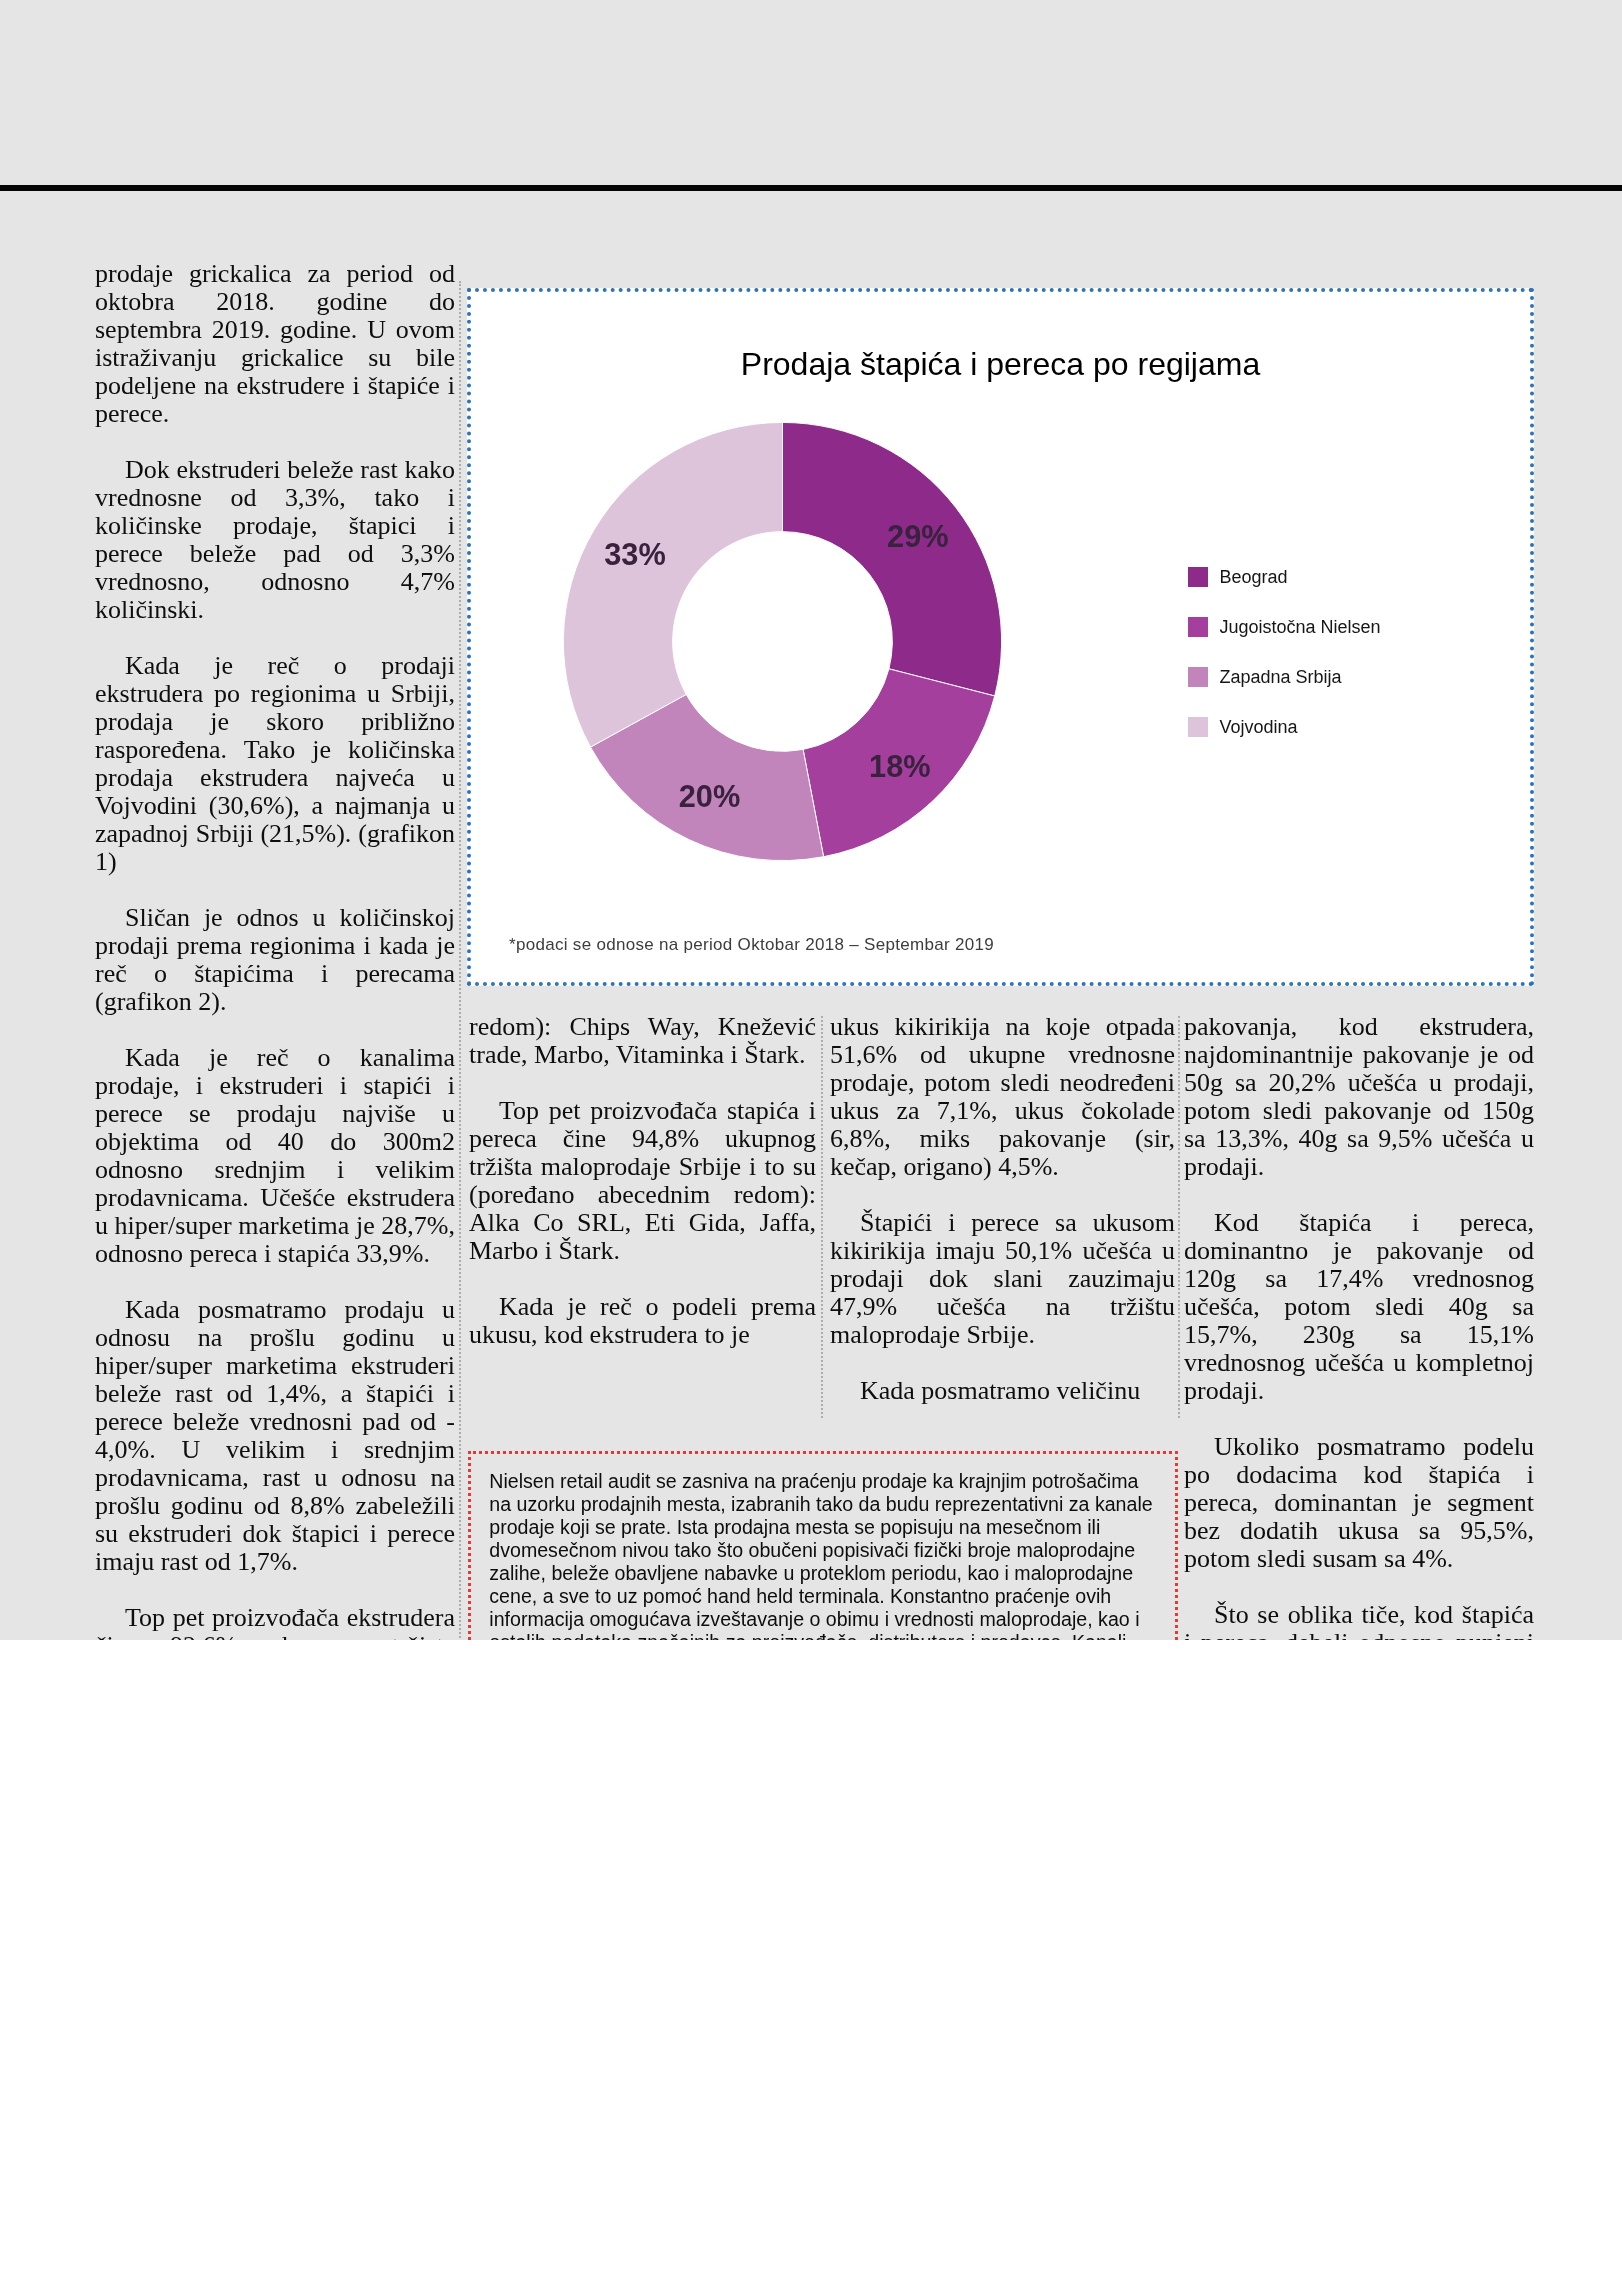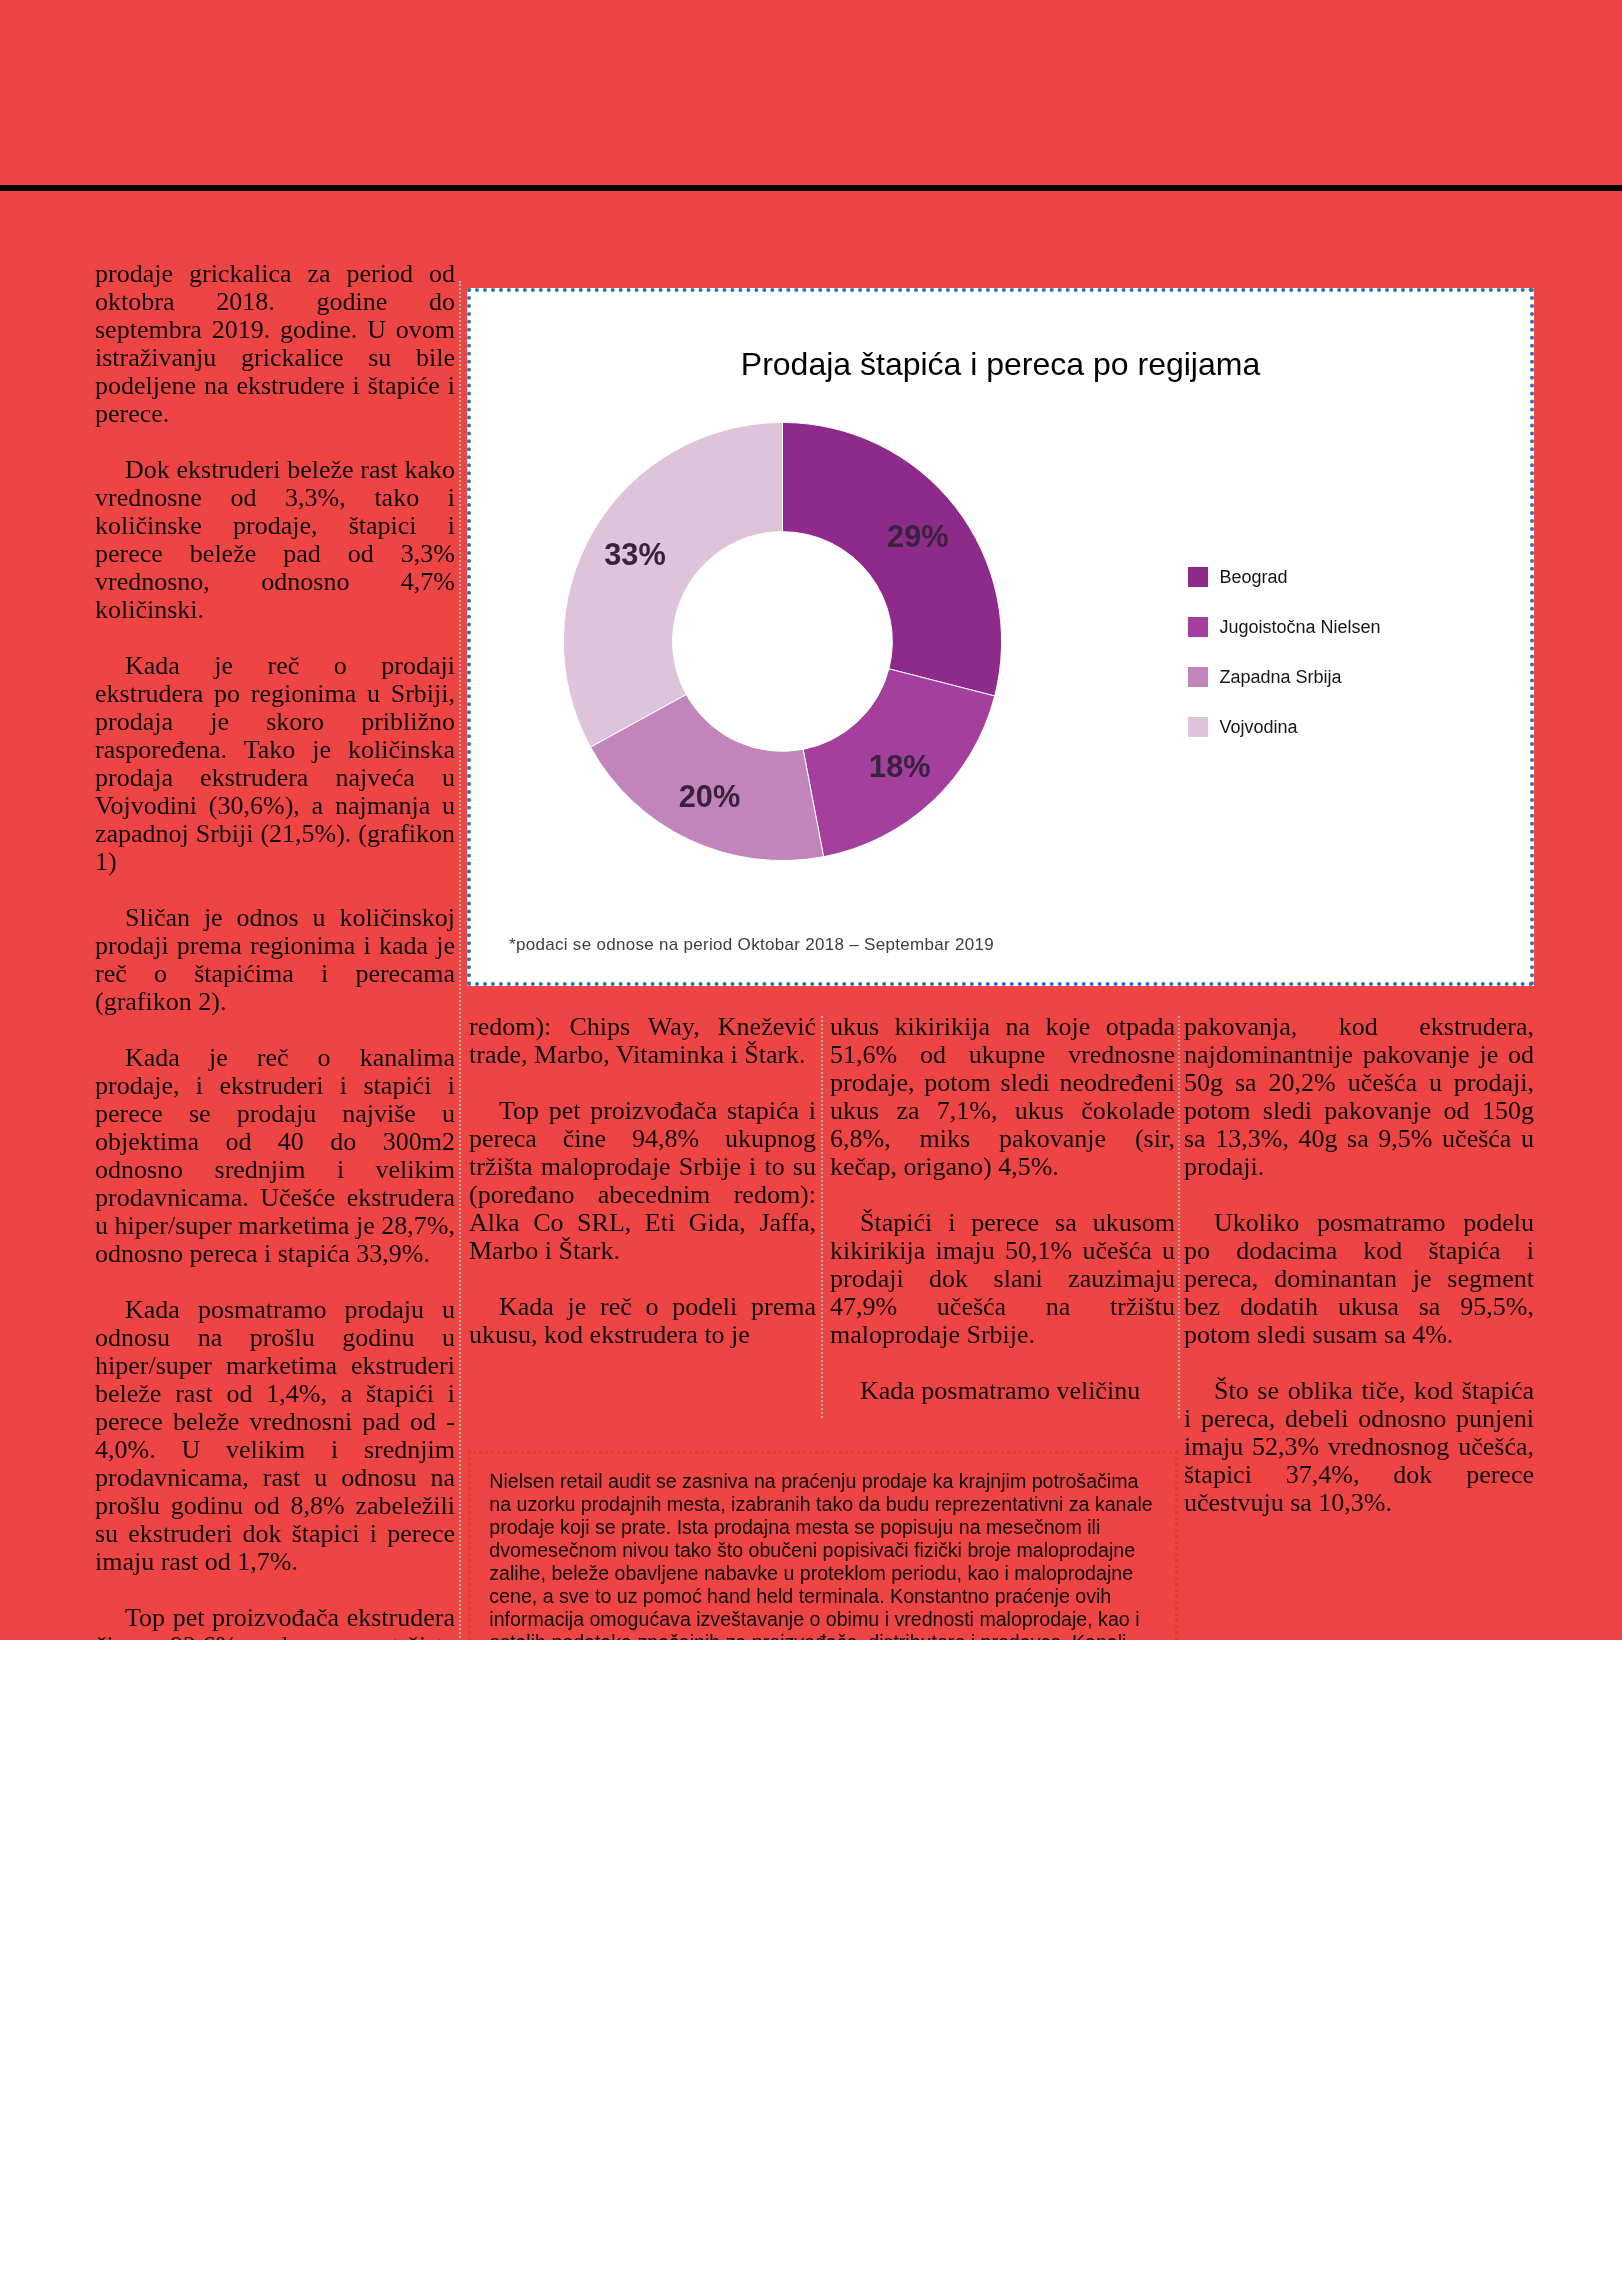--- a/index.html
+++ b/index.html
@@ -1,16 +1,16 @@
 <!DOCTYPE html>
 <html lang="sr" style="font-size:10.5px"><head>
 <meta charset="utf-8">
 <style>
   html,body{margin:0;padding:0;background:#fff;}
-  #page{position:relative;width:1623px;height:1640px;background:#ef4444;overflow:hidden;
+  #page{position:relative;width:1623px;height:1640px;background:#e5e5e5;overflow:hidden;
         font-family:"Liberation Serif",serif;color:#111;}
   .rule-top{position:absolute;left:0;top:185px;width:1623px;height:5.9px;background:#050505;}
 
   
   .col{position:absolute;font-size:26px;line-height:28px;text-align:justify;color:#0e0e0e;}
   .col p{margin:0 0 28px 0;}
   .col p.ind{text-indent:30px;}
   #col1{left:95px;top:260px;width:360px;}
   #col2{left:469px;top:1013px;width:347px;}
   #col3{left:830px;top:1013px;width:345px;}
@@ -113,20 +113,21 @@
     <p class="ind">Top pet proizvođača stapića i pereca čine 94,8% ukupnog tržišta maloprodaje Srbije i to su (poređano abecednim redom): Alka Co SRL, Eti Gida,  Jaffa, Marbo i Štark.</p>
     <p class="ind">Kada je reč o podeli prema ukusu, kod ekstrudera to je</p>
   </div>
   <div id="col3" class="col">
     <p>ukus kikirikija na koje otpada 51,6% od ukupne vrednosne prodaje, potom sledi neodređeni ukus za 7,1%, ukus čokolade 6,8%, miks pakovanje (sir, kečap, origano) 4,5%.</p>
     <p class="ind">Štapići i perece sa ukusom kikirikija imaju 50,1% učešća u prodaji dok slani zauzimaju 47,9% učešća na tržištu maloprodaje Srbije.</p>
     <p class="ind">Kada posmatramo veličinu</p>
   </div>
   <div id="col4" class="col">
     <p>pakovanja, kod ekstrudera, najdominantnije pakovanje je od 50g sa 20,2% učešća u prodaji, potom sledi pakovanje od 150g sa 13,3%, 40g sa 9,5% učešća u prodaji.</p>
+    <p class="ind">Kod štapića i pereca, dominantno je pakovanje od 120g sa 17,4% vrednosnog učešća, potom sledi 40g sa 15,7%, 230g sa 15,1% vrednosnog učešća u kompletnoj prodaji.</p>
     <p class="ind">Ukoliko posmatramo podelu po dodacima kod štapića i pereca, dominantan je segment bez dodatih ukusa sa 95,5%, potom sledi susam sa 4%.</p>
     <p class="ind">Što se oblika tiče, kod štapića i pereca, debeli odnosno punjeni imaju 52,3% vrednosnog učešća, štapici 37,4%, dok perece učestvuju sa 10,3%.</p>
   </div>
 
   <div id="nielsen">
     <span>Nielsen retail audit se zasniva na praćenju prodaje ka krajnjim potrošačima na uzorku prodajnih mesta, izabranih tako da budu reprezentativni za kanale prodaje koji se prate. Ista prodajna mesta se popisuju na mesečnom ili dvomesečnom nivou tako što obučeni popisivači fizički broje maloprodajne zalihe, beleže obavljene nabavke u proteklom periodu, kao i maloprodajne cene, a sve to uz pomoć hand held terminala. Konstantno praćenje ovih informacija omogućava izveštavanje o obimu i vrednosti maloprodaje, kao i ostalih podataka značajnih za proizvođače, distributere i prodavce. Kanali prodaje koji su uključeni u analizu kategorije su hiper/supermarketi, velike i srednje prodavnice, male prodavnice i drogerije. Nielsen panel maloprodaje ne uključuje benzinske stanice, diskontne trgovine, Cash &amp; Carry objekte i apoteke.</span>
   </div>
 
   <svg id="photo" viewBox="0 0 2200 588" preserveAspectRatio="none">
     <defs>

